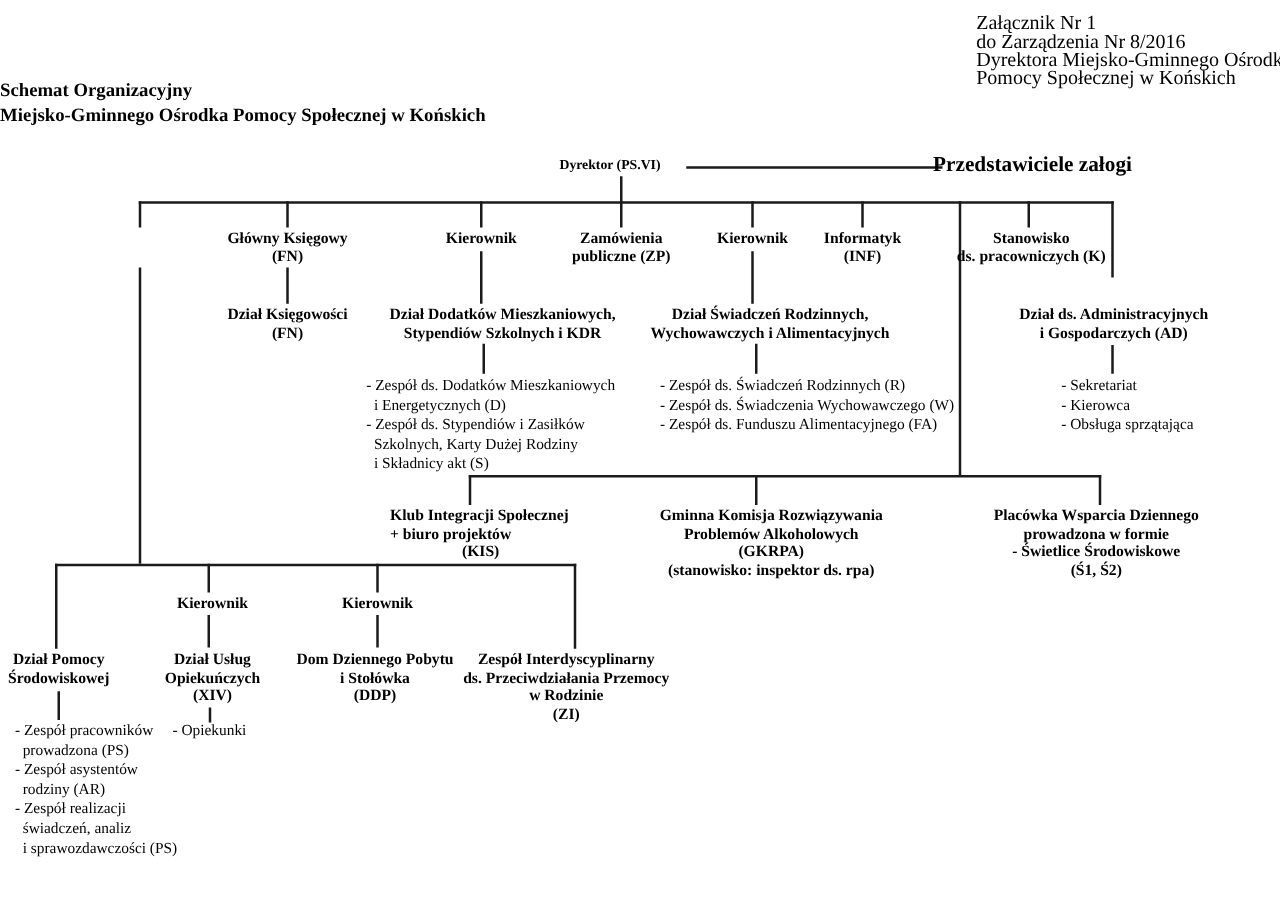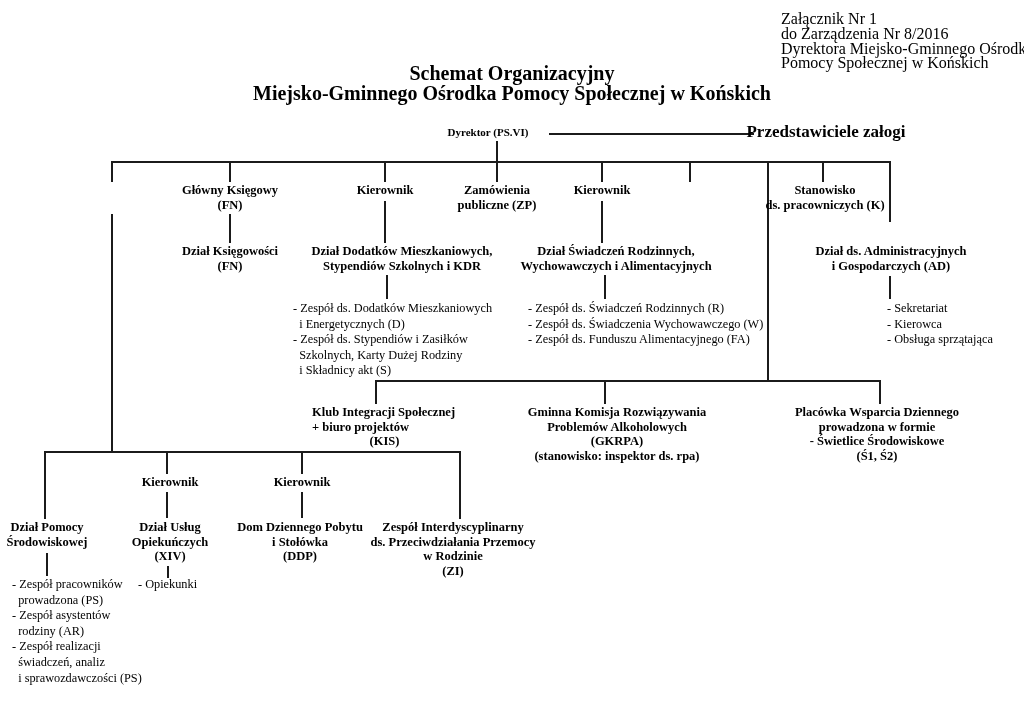--- a/index.html
+++ b/index.html
@@ -7,21 +7,21 @@
     position:relative;width:1024px;height:724px;background:#ffffff;
     font-family:"Liberation Serif","DejaVu Serif",serif;color:#000000;overflow:hidden;
   }
   .h,.v{position:absolute;background:#1b1b1b;}
   .h{height:2px;}
   .v{width:2px;}
   .node{position:absolute;font-weight:bold;text-align:center;font-size:12.5px;line-height:14.5px;}
   .one{white-space:nowrap;}
   .list{position:absolute;font-weight:normal;font-size:12.3px;line-height:15.6px;text-align:left;white-space:pre;}
   .annotation{position:absolute;font-weight:normal;font-size:16px;line-height:14.8px;text-align:left;white-space:nowrap;}
-  .title{position:absolute;font-weight:bold;font-size:20px;line-height:19.5px;text-align:center;}
+  .title{position:absolute;font-weight:bold;font-size:15px;line-height:19.5px;}
   .kis-left{text-align:left;}
   .kis-left div:last-child{text-align:center;}
 </style>
 </head>
 <body>
 
 <div class="canvas">
 
   <div class="annotation" style="left:781px;top:12px;">
       <div>Załącznik Nr 1</div>
@@ -82,20 +82,24 @@
   <div class="node" style="left:150px;top:183px;width:160px;">
       <div>Główny Księgowy</div>
       <div>(FN)</div>
     </div>
   <div class="node one" style="left:325px;top:183px;width:120px;">Kierownik</div>
   <div class="node" style="left:427px;top:183px;width:140px;">
       <div>Zamówienia</div>
       <div>publiczne (ZP)</div>
     </div>
   <div class="node one" style="left:542px;top:183px;width:120px;">Kierownik</div>
+  <div class="node" style="left:630px;top:183px;width:120px;">
+      <div>Informatyk</div>
+      <div>(INF)</div>
+    </div>
   <div class="node" style="left:745px;top:183px;width:160px;">
       <div>Stanowisko</div>
       <div>ds. pracowniczych (K)</div>
     </div>
 
   <div class="node" style="left:150px;top:244px;width:160px;">
       <div>Dział Księgowości</div>
       <div>(FN)</div>
     </div>
   <div class="node" style="left:302px;top:244px;width:200px;">
@@ -106,21 +110,21 @@
       <div>Dział Świadczeń Rodzinnych,</div>
       <div>Wychowawczych i Alimentacyjnych</div>
     </div>
   <div class="node" style="left:791px;top:244px;width:200px;">
       <div>Dział ds. Administracyjnych</div>
       <div>i Gospodarczych (AD)</div>
     </div>
 
   <div class="list" style="left:293px;top:301px;"><div>- Zespół ds. Dodatków Mieszkaniowych</div><div>  i Energetycznych (D)</div><div>- Zespół ds. Stypendiów i Zasiłków</div><div>  Szkolnych, Karty Dużej Rodziny</div><div>  i Składnicy akt (S)</div></div>
   <div class="list" style="left:528px;top:301px;"><div>- Zespół ds. Świadczeń Rodzinnych (R)</div><div>- Zespół ds. Świadczenia Wychowawczego (W)</div><div>- Zespół ds. Funduszu Alimentacyjnego (FA)</div></div>
-  <div class="list" style="left:849px;top:301px;margin-left:38px;"><div>- Sekretariat</div><div>- Kierowca</div><div>- Obsługa sprzątająca</div></div>
+  <div class="list" style="left:849px;top:301px;"><div>- Sekretariat</div><div>- Kierowca</div><div>- Obsługa sprzątająca</div></div>
 
   <div class="node kis-left" style="left:312px;top:405px;width:145px;">
       <div>Klub Integracji Społecznej</div>
       <div>+ biuro projektów</div>
       <div>(KIS)</div>
     </div>
   <div class="node" style="left:512px;top:405px;width:210px;">
       <div>Gminna Komisja Rozwiązywania</div>
       <div>Problemów Alkoholowych</div>
       <div>(GKRPA)</div>

